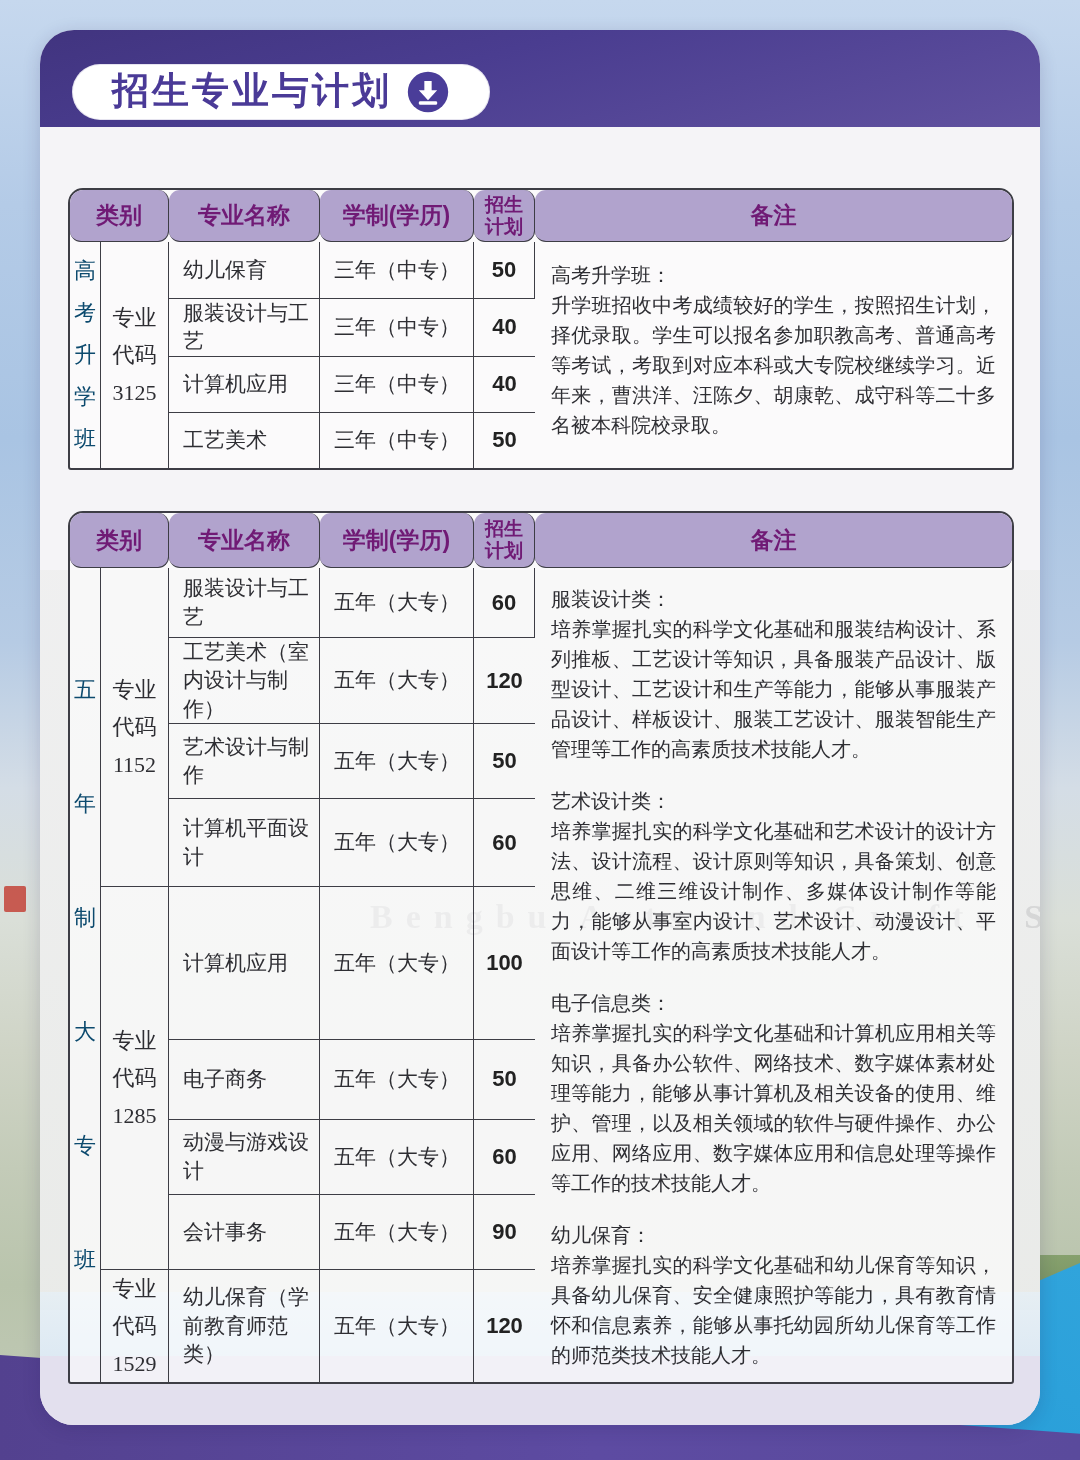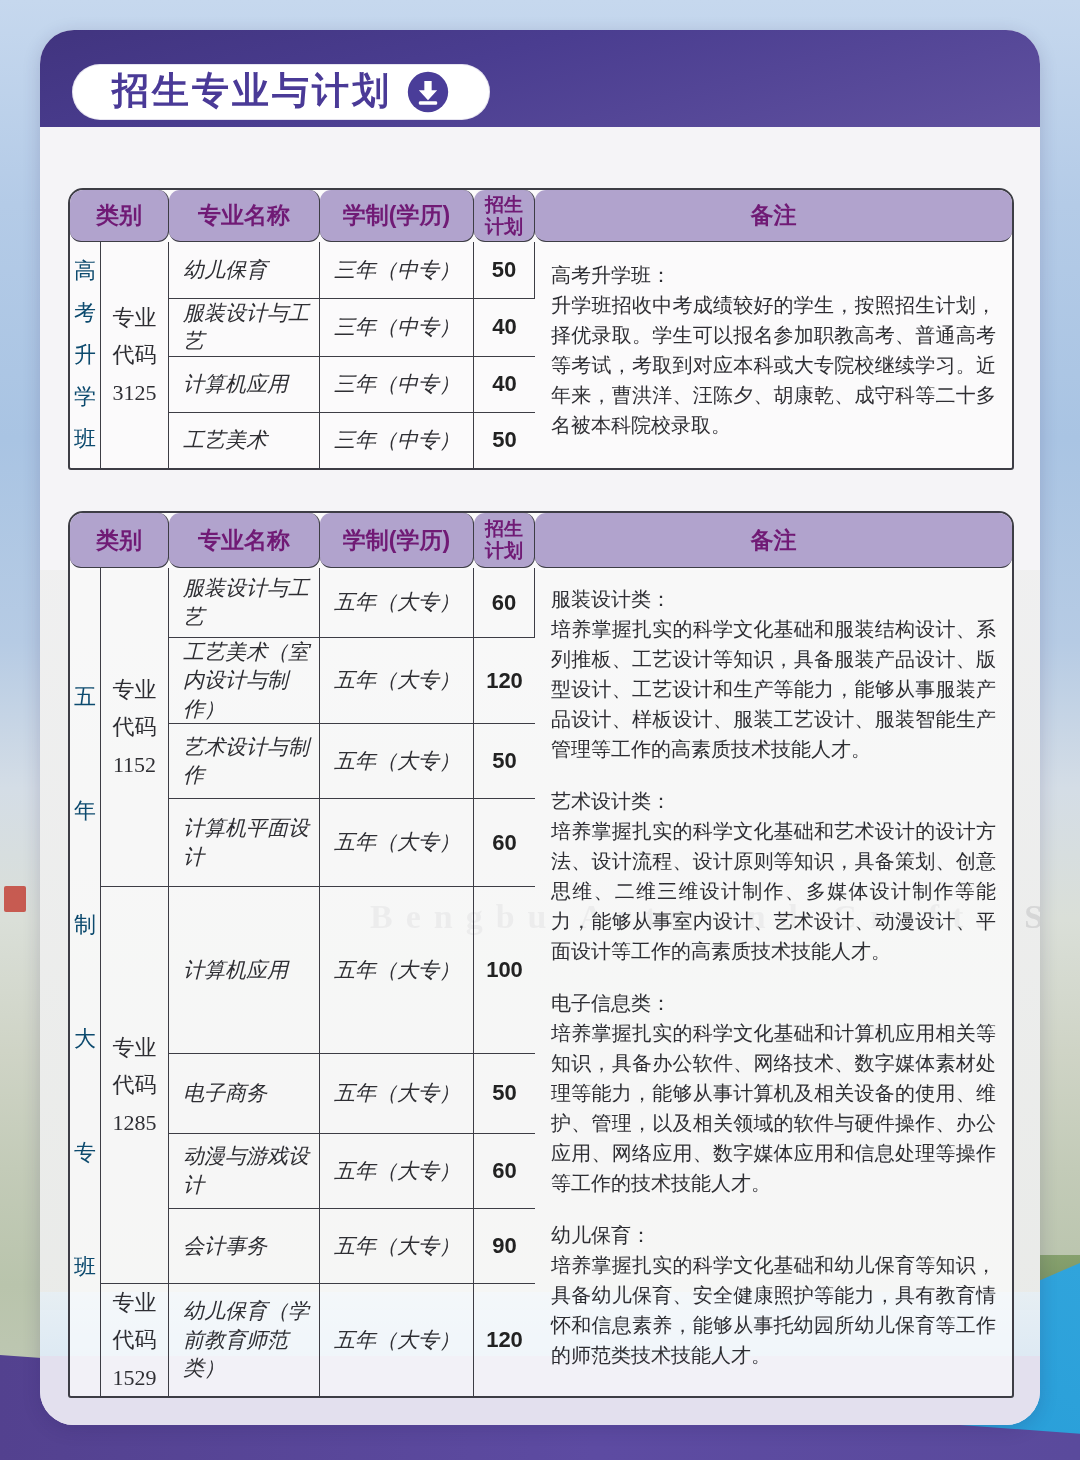--- a/index.html
+++ b/index.html
@@ -102,31 +102,31 @@
   td:last-child { border-right:none; }
   td.no-bb { border-bottom:none; }
   td.cat-vert { text-align:center; vertical-align:middle; }
   .vert-txt {
     display:inline-block; width:24px; word-break:break-all;
     font-size:22px; text-align:center; color:#0c4a6e;
   }
   .pitch-42 { line-height:42px; }
   .pitch-114 { line-height:114px; }
   td.code-cell { text-align:center; vertical-align:middle; line-height:1.7; font-size:22px; }
-  td.major-cell, td.dur-cell { padding-left:14px; line-height:1.35;font-style:italic; }
+  td.major-cell, td.dur-cell { padding-left:14px; line-height:1.35; }
   td.plan-cell {
     text-align:center; vertical-align:middle;
     font-family:"Liberation Sans","DejaVu Sans",sans-serif; font-size:22px; font-weight:600; color:#222;margin-top:8px;
   }
   td.remark-cell { vertical-align:middle; padding:1px 16px 10px 16px; }
   td.remark-cell.top { vertical-align:top; padding-top:16px; }
   .rhead { font-size:20px; line-height:1.5; color:#2e2e33; }
   .rbody { font-size:20px; line-height:1.5; color:#2e2e33; text-align:justify; }
   .rblock { margin-bottom:22px; }
-  .rblock:last-child { margin-bottom:16px; }
+  .rblock:last-child { margin-bottom:2px; }
 </style>
 </head>
 <body>
 
 <div class="bg-photo"></div>
 <div class="bg-foliage-right"></div>
 <div class="bg-red-logo"></div>
 <div class="tri-cyan"></div>
 <div class="band-purple"></div>
 

